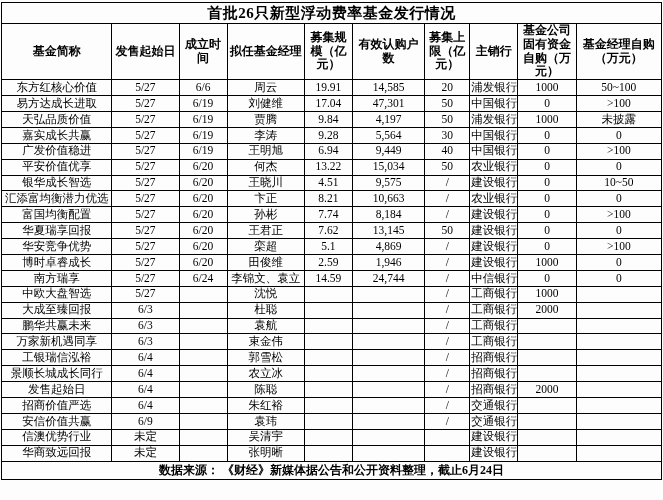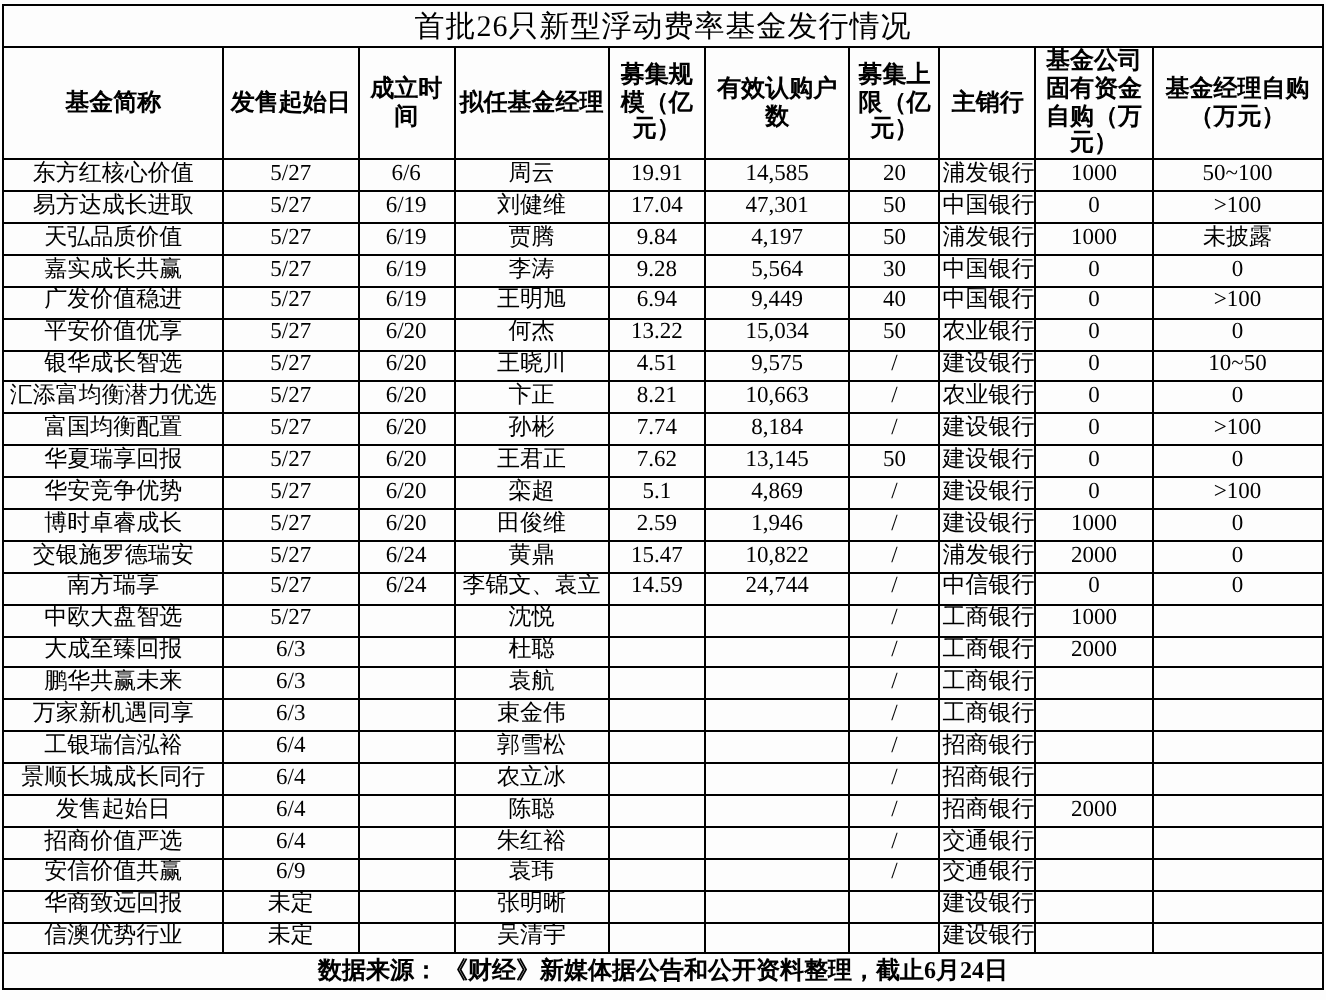--- a/index.html
+++ b/index.html
@@ -28,21 +28,21 @@
     border: 1px solid #000;
     text-align: center;
     vertical-align: middle;
     padding: 0 1px;
     box-sizing: border-box;
     overflow: hidden;
   }
   tr.title-row td {
     height: 21px;
     font-size: 15px;
-    font-weight: normal;
+    font-weight: bold;
     letter-spacing: 0.5px;
   }
   tr.header-row th {
     height: 42px;
     font-size: 12px;
     font-weight: bold;
     line-height: 1.15;
     white-space: normal;
     word-break: break-all;
   }
@@ -232,32 +232,20 @@
           <td>6/20</td>
           <td>田俊维</td>
           <td>2.59</td>
           <td>1,946</td>
           <td>/</td>
           <td>建设银行</td>
           <td>1000</td>
           <td>0</td>
         </tr>
         <tr class="data-row">
-          <td>交银施罗德瑞安</td>
-          <td>5/27</td>
-          <td>6/24</td>
-          <td>黄鼎</td>
-          <td>15.47</td>
-          <td>10,822</td>
-          <td>/</td>
-          <td>浦发银行</td>
-          <td>2000</td>
-          <td>0</td>
-        </tr>
-        <tr class="data-row">
           <td>南方瑞享</td>
           <td>5/27</td>
           <td>6/24</td>
           <td>李锦文、袁立</td>
           <td>14.59</td>
           <td>24,744</td>
           <td>/</td>
           <td>中信银行</td>
           <td>0</td>
           <td>0</td>
@@ -364,36 +352,36 @@
           <td></td>
           <td>袁玮</td>
           <td></td>
           <td></td>
           <td>/</td>
           <td>交通银行</td>
           <td></td>
           <td></td>
         </tr>
         <tr class="data-row">
+          <td>信澳优势行业</td>
+          <td>未定</td>
+          <td></td>
+          <td>吴清宇</td>
+          <td></td>
+          <td></td>
+          <td></td>
+          <td>建设银行</td>
+          <td></td>
+          <td></td>
+        </tr>
+        <tr class="data-row">
           <td>华商致远回报</td>
           <td>未定</td>
           <td></td>
           <td>张明晰</td>
-          <td></td>
-          <td></td>
-          <td></td>
-          <td>建设银行</td>
-          <td></td>
-          <td></td>
-        </tr>
-        <tr class="data-row">
-          <td>信澳优势行业</td>
-          <td>未定</td>
-          <td></td>
-          <td>吴清宇</td>
           <td></td>
           <td></td>
           <td></td>
           <td>建设银行</td>
           <td></td>
           <td></td>
         </tr>
       </tbody>
     <tfoot>
       <tr class="footer-row">

